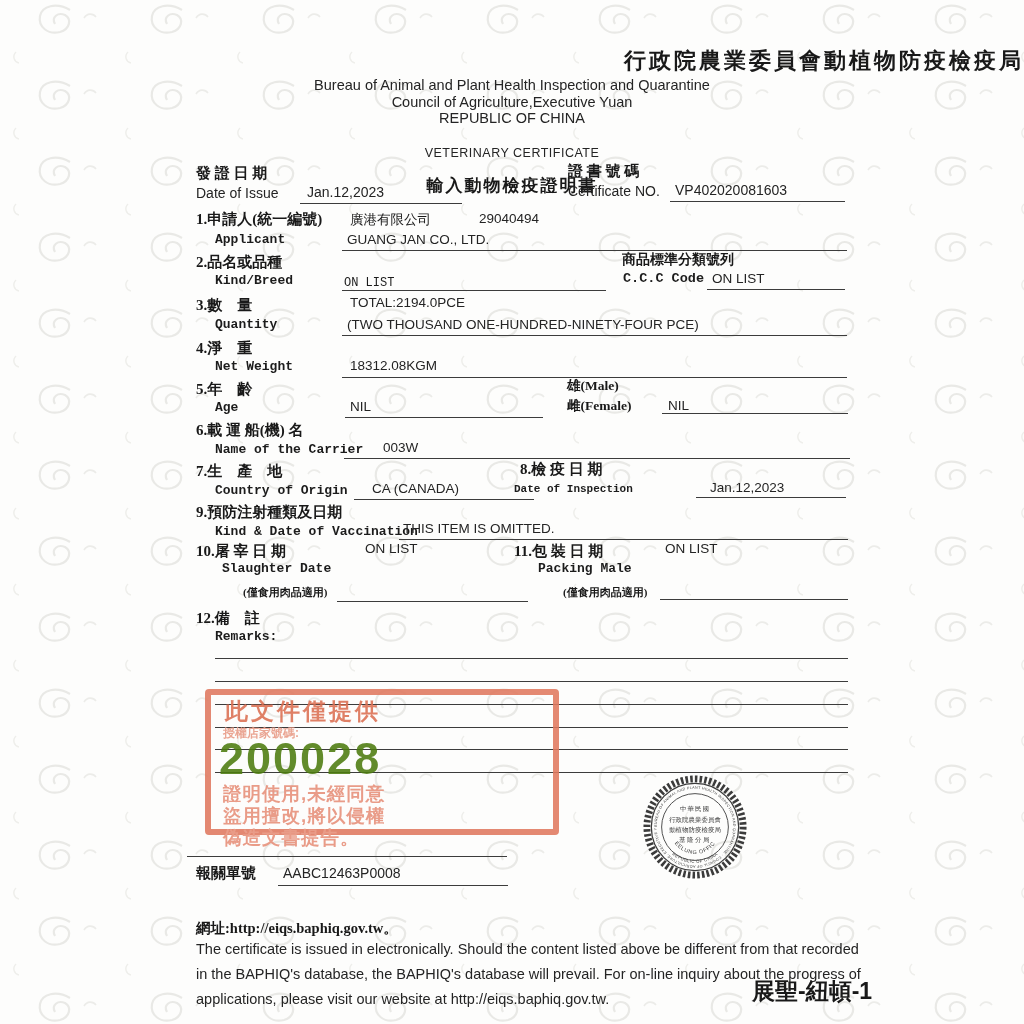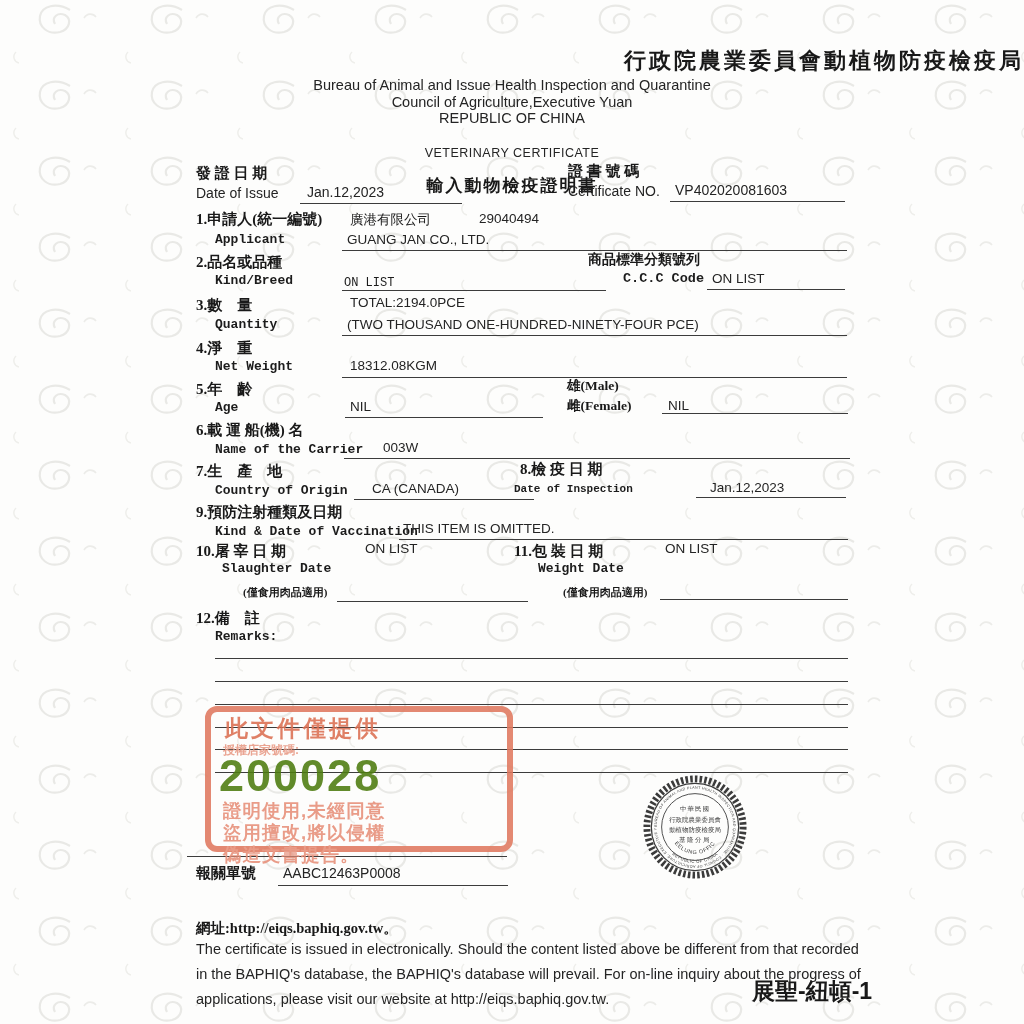--- a/index.html
+++ b/index.html
@@ -7,22 +7,22 @@
         font-family:"Liberation Sans",sans-serif;color:#1e1e1e;}
   .abs{position:absolute;white-space:nowrap;}
   .zh{font-family:"Liberation Serif",serif;font-weight:700;color:#191919;}
   .mono{font-family:"Liberation Mono",monospace;font-weight:700;color:#1c1c1c;}
   .sans{font-family:"Liberation Sans",sans-serif;color:#242424;}
   .ctr{left:0;right:0;text-align:center;}
   .line{position:absolute;height:0;border-bottom:1.6px solid #3c3c3c;}
   .wm-layer{position:absolute;left:0;top:0;z-index:0;}
   .content{position:absolute;inset:0;z-index:1;}
   
-  .ostamp{position:absolute;left:205px;top:706px;width:308px;height:146px;box-sizing:border-box;
-          border:6px solid #e0795f;border-radius:12px;z-index:3;opacity:.88;}
+  .ostamp{position:absolute;left:205px;top:689px;width:354px;height:146px;box-sizing:border-box;
+          border:6px solid #e0795f;border-radius:4px;z-index:3;opacity:.88;}
   .ostamp .t{position:absolute;white-space:nowrap;font-family:"Liberation Sans",sans-serif;}
   .os1{left:14px;top:1px;font-size:23px;font-weight:700;letter-spacing:3px;color:#dc6f52;}
   .oslab{left:12px;top:30px;font-size:12px;font-weight:700;color:#e89a85;}
   .osnum{left:8px;top:38px;font-size:45px;font-weight:700;letter-spacing:2px;color:#4d7c0f;}
   .os2{left:12px;top:86px;font-size:18.5px;font-weight:700;letter-spacing:1px;color:#e78f79;}
   .os3{left:12px;top:108px;font-size:18.5px;font-weight:700;letter-spacing:1px;color:#e78f79;}
   .os4{left:12px;top:130px;font-size:18.5px;font-weight:700;letter-spacing:1px;color:#e78f79;}
   .seal{position:absolute;left:641px;top:773px;z-index:2;}
 </style>
 </head>
@@ -37,21 +37,21 @@
         <path d="M84 18 c3 -5 9 -5 12 -1" fill="none" stroke="#deded9" stroke-width="1.6"></path>
         <path d="M16 52 c-4 4 -2 10 3 11" fill="none" stroke="#e2e2dd" stroke-width="1.5"></path>
       </pattern>
     </defs>
     <rect width="1024" height="1024" fill="url(#wmp)" opacity="0.55"></rect>
   </svg>
 
   <div class="content">
 
     <div class="abs ctr zh" style="top:46px;font-size:22px;letter-spacing:3px;text-align:right;">行政院農業委員會動植物防疫檢疫局</div>
-    <div class="abs ctr sans" style="top:77px;font-size:14.5px;">Bureau of Animal and Issue Health Inspection and Quarantine</div>
+    <div class="abs ctr sans" style="top:77px;font-size:14.5px;">Bureau of Animal and Plant Health Inspection and Quarantine</div>
     <div class="abs ctr sans" style="top:94px;font-size:14.5px;">Council of Agriculture,Executive Yuan</div>
     <div class="abs ctr sans" style="top:110px;font-size:14.5px;">REPUBLIC OF CHINA</div>
     <div class="abs ctr zh" style="top:126px;font-size:17px;letter-spacing:2px;margin-top:48px;">輸入動物檢疫證明書</div>
     <div class="abs ctr sans" style="top:146px;font-size:12.5px;letter-spacing:.5px;">VETERINARY CERTIFICATE</div>
 
     <div class="abs zh" style="left:196px;top:164px;font-size:15px;">發 證 日 期</div>
     <div class="abs sans" style="left:196px;top:185px;font-size:14px;">Date of Issue</div>
     <div class="abs sans" style="left:307px;top:184px;font-size:14px;">Jan.12,2023</div>
     <div class="line" style="left:300px;width:162px;top:203px;"></div>
     <div class="abs zh" style="left:568px;top:162px;font-size:15px;">證 書 號 碼</div>
@@ -60,21 +60,21 @@
     <div class="line" style="left:670px;width:175px;top:201px;"></div>
 
     <div class="abs zh" style="left:196px;top:210px;font-size:15px;">1.申請人(統一編號)</div>
     <div class="abs zh" style="left:350px;top:211px;font-size:13.5px;font-weight:400;">廣港有限公司</div>
     <div class="abs sans" style="left:479px;top:211px;font-size:13.5px;">29040494</div>
     <div class="abs mono" style="left:215px;top:232px;font-size:13px;">Applicant</div>
     <div class="abs sans" style="left:347px;top:232px;font-size:13.5px;">GUANG JAN CO., LTD.</div>
     <div class="line" style="left:342px;width:505px;top:250px;"></div>
 
     <div class="abs zh" style="left:196px;top:253px;font-size:15px;">2.品名或品種</div>
-    <div class="abs zh" style="left:588px;top:251px;font-size:14px;">商品標準分類號列</div>
+    <div class="abs zh" style="left:622px;top:251px;font-size:14px;">商品標準分類號列</div>
     <div class="abs mono" style="left:215px;top:273px;font-size:13px;text-align:right;">Kind/Breed</div>
     <div class="abs mono" style="left:344px;top:276px;font-size:12px;font-weight:400;">ON LIST</div>
     <div class="line" style="left:342px;width:264px;top:290px;"></div>
     <div class="abs mono" style="left:623px;top:271px;font-size:13.5px;">C.C.C Code</div>
     <div class="abs sans" style="left:712px;top:271px;font-size:13.5px;">ON LIST</div>
     <div class="line" style="left:707px;width:138px;top:289px;"></div>
 
     <div class="abs zh" style="left:196px;top:296px;font-size:15px;">3.數　量</div>
     <div class="abs sans" style="left:350px;top:295px;font-size:13.5px;">TOTAL:2194.0PCE</div>
     <div class="abs mono" style="left:215px;top:317px;font-size:13px;">Quantity</div>
@@ -112,21 +112,21 @@
     <div class="abs zh" style="left:196px;top:503px;font-size:15px;">9.預防注射種類及日期</div>
     <div class="abs mono" style="left:215px;top:524px;font-size:13px;">Kind &amp; Date of Vaccination</div>
     <div class="abs sans" style="left:403px;top:521px;font-size:13.5px;">THIS ITEM IS OMITTED.</div>
     <div class="line" style="left:399px;width:449px;top:539px;"></div>
 
     <div class="abs zh" style="left:196px;top:542px;font-size:15px;">10.屠 宰 日 期</div>
     <div class="abs sans" style="left:365px;top:541px;font-size:13.5px;">ON LIST</div>
     <div class="abs zh" style="left:514px;top:542px;font-size:15px;">11.包 裝 日 期</div>
     <div class="abs sans" style="left:665px;top:541px;font-size:13.5px;">ON LIST</div>
     <div class="abs mono" style="left:222px;top:561px;font-size:13px;">Slaughter Date</div>
-    <div class="abs mono" style="left:538px;top:561px;font-size:13px;">Weight Date</div>
+    <div class="abs mono" style="left:538px;top:561px;font-size:13px;">Packing Male</div>
     <div class="abs zh" style="left:243px;top:585px;font-size:11px;">(僅食用肉品適用)</div>
     <div class="abs zh" style="left:563px;top:585px;font-size:11px;">(僅食用肉品適用)</div>
     <div class="line" style="left:337px;width:191px;top:601px;"></div>
     <div class="line" style="left:660px;width:188px;top:599px;"></div>
 
     <div class="abs zh" style="left:196px;top:609px;font-size:15px;">12.備　註</div>
     <div class="abs mono" style="left:215px;top:629px;font-size:13px;">Remarks:</div>
     <div class="line" style="left:215px;width:633px;top:658px;"></div>
     <div class="line" style="left:215px;width:633px;top:681px;"></div>
     <div class="line" style="left:215px;width:633px;top:704px;"></div>

